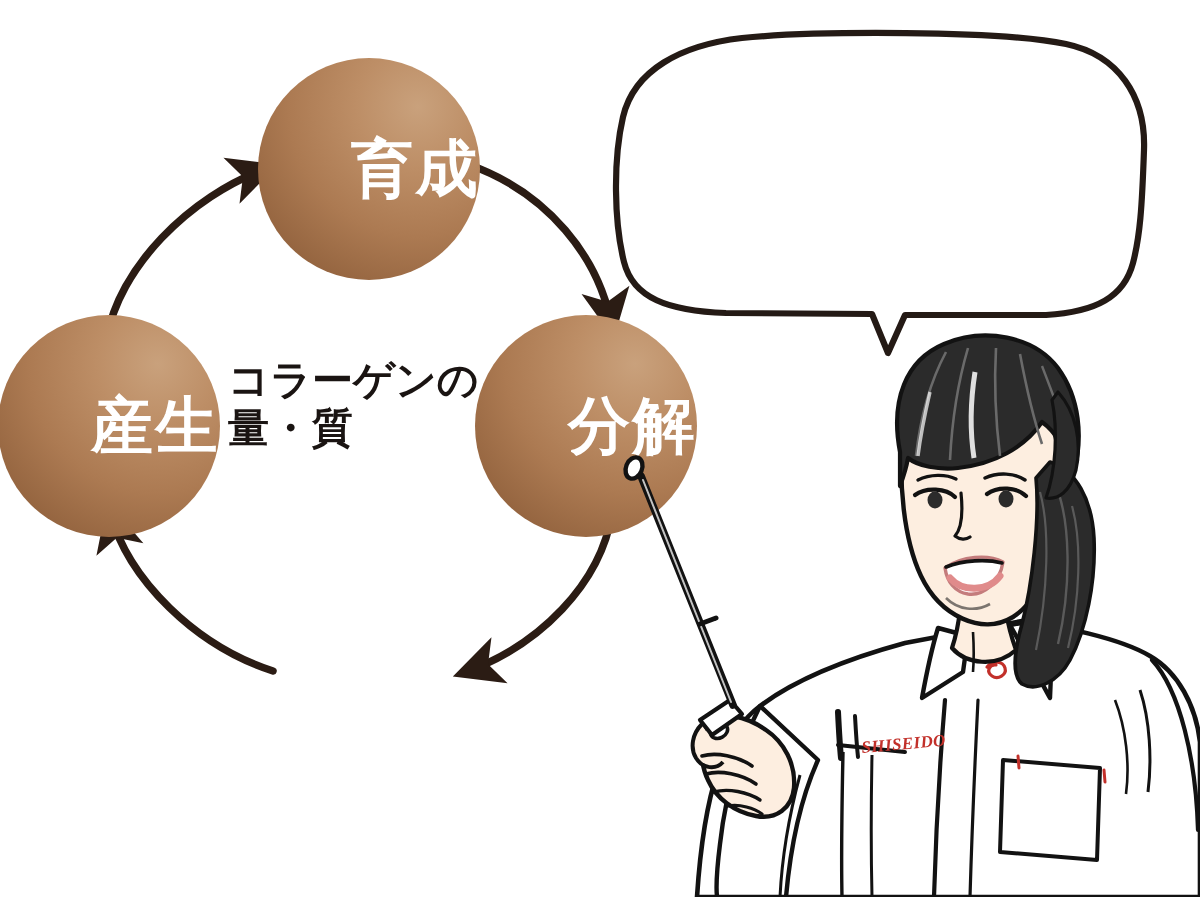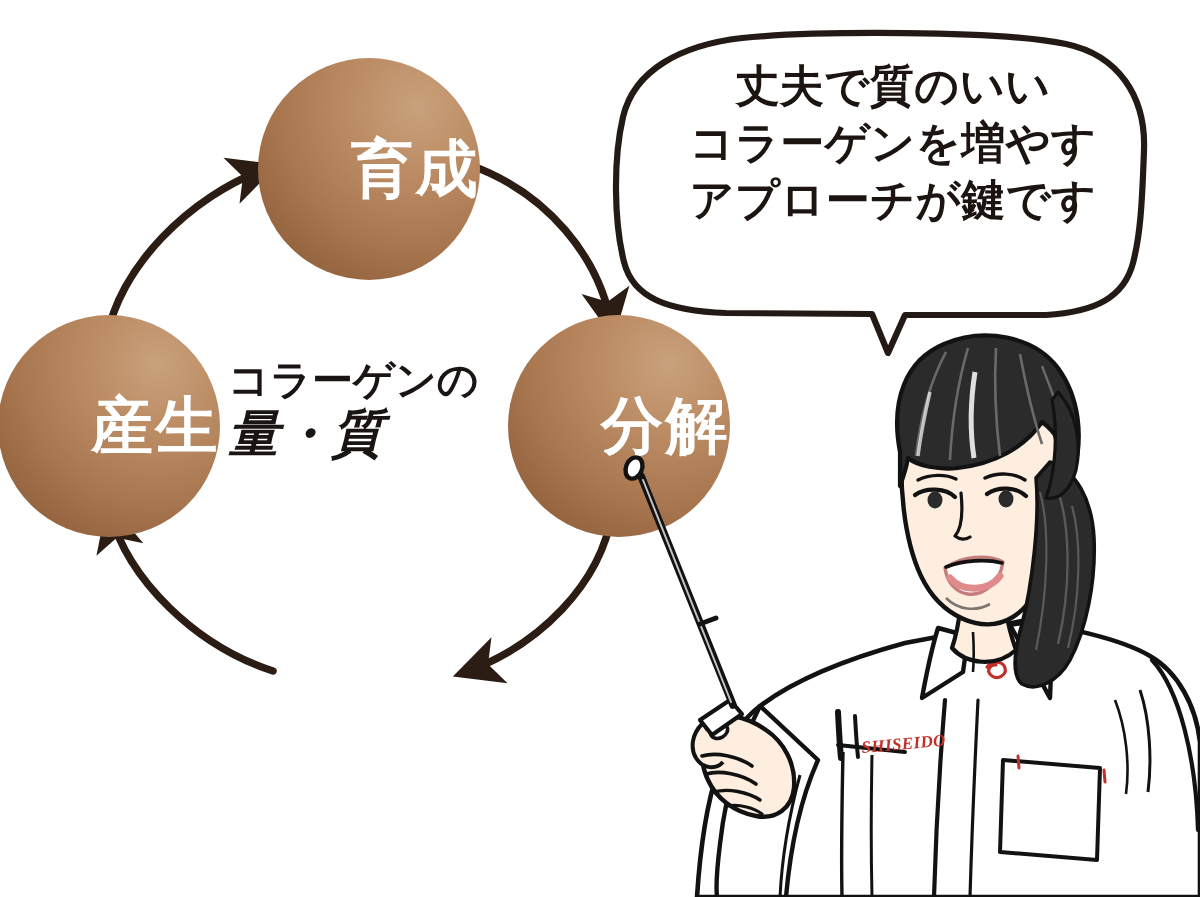--- a/index.html
+++ b/index.html
@@ -12,29 +12,29 @@
   
   .node{position:absolute;border-radius:50%;
         display:flex;align-items:center;justify-content:flex-end;
         background:radial-gradient(circle at 72% 22%, #c9a17c 0%, #bd8e66 26%, #ac7a52 55%, #94643f 82%, #835736 100%);
   }
   .node span{color:#fff;font-weight:700;letter-spacing:.04em;
              font-family:"Liberation Serif","DejaVu Serif",serif;
              text-shadow:0 0 1px rgba(0,0,0,.06);}
   #node-ikusei{left:258px;top:58px;width:222px;height:222px;}
   #node-sansei{left:-2px;top:315px;width:222px;height:222px;}
-  #node-bunkai{left:508px;top:315px;width:222px;height:222px;}
+  #node-bunkai{left:475px;top:315px;width:222px;height:222px;}
   #node-shoka{left:258px;top:572px;width:222px;height:222px;}
   #node-ikusei span,#node-sansei span,#node-bunkai span,#node-shoka span{font-size:62px;}
 
   
   #center-label{position:absolute;left:228px;top:356px;width:270px;
        color:#1a1412;font-weight:700;line-height:1.18;
        font-size:41px;font-family:"Liberation Serif","DejaVu Serif",serif;}
-  #center-label .l2{display:block;font-size:51px;letter-spacing:.02em;font-style:italic;}
+  #center-label .l2{display:block;font-size:41px;letter-spacing:.02em;}
 
   
   #bubble-text{position:absolute;left:648px;top:58px;width:490px;
       text-align:center;color:#1c1411;font-weight:700;line-height:1.30;
       font-size:44px;letter-spacing:.01em;
       font-family:"Liberation Serif","DejaVu Serif",serif;}
   #bubble-text span{display:block;white-space:nowrap;}
 
   svg{display:block;}
   .lay-art{pointer-events:none;}
@@ -84,25 +84,20 @@
              C1124,297 1096,312 1046,315
              L905,315
              L888,353
              L872,314
              L726,313
              C668,311 633,298 624,262
              C614,222 613,160 623,117
              C634,70 681,45 742,38 Z" fill="#ffffff" stroke="#241a15" stroke-width="6.2" stroke-linejoin="round" stroke-linecap="round"></path>
   </svg>
 
-  <div id="bubble-text">
-    <span>丈夫で質のいい</span>
-    <span>コラーゲンを増やす</span>
-    <span>アプローチが鍵です</span>
-  </div>
 
   <svg class="layer lay-art" viewBox="0 0 1200 897" width="1200" height="897" aria-hidden="true">
 
     <g>
       <path d="M905,643
                C861,655 800,676 760,706
                C724,733 704,790 697,897
                L1200,897
                L1200,742
                C1196,706 1178,672 1150,656

